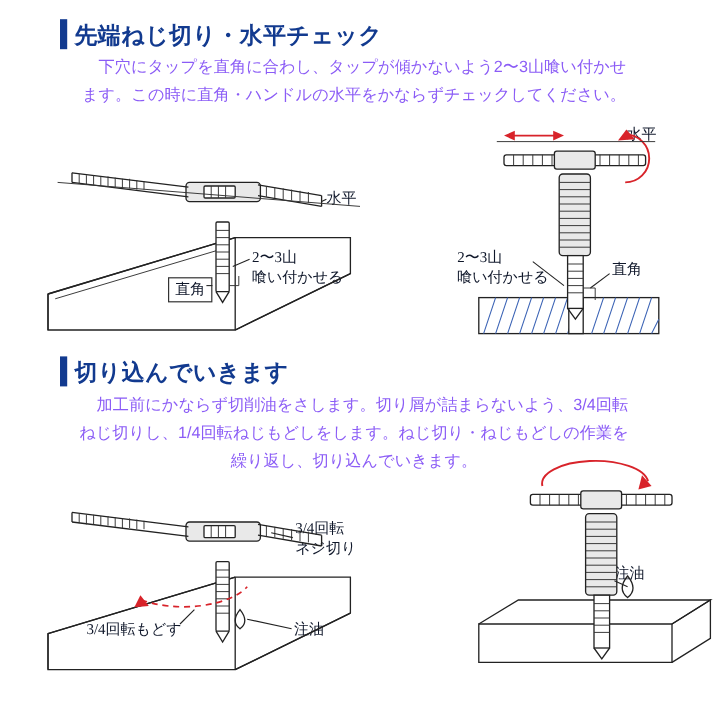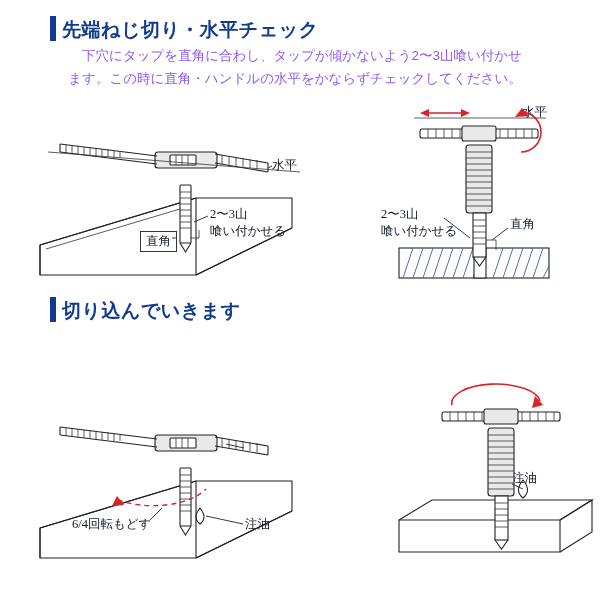--- a/index.html
+++ b/index.html
@@ -86,32 +86,35 @@
 <div id="page">
 
   <div class="heading-bar" style="left:50px; top:16px; height:25px;"></div>
   <div class="section-heading" style="left:62px; top:17px;">先端ねじ切り・水平チェック</div>
 
   <div class="body-text" style="left:62px; top:44px; width:466px; text-indent:14px;">下穴にタップを直角に合わし、タップが傾かないよう2〜3山喰い付かせます。この時に直角・ハンドルの水平をかならずチェックしてください。</div>
 
   <div class="heading-bar" style="left:50px; top:297px; height:25px;"></div>
   <div class="section-heading" style="left:62px; top:298px;">切り込んでいきます</div>
 
+  <div class="body-text" style="left:62px; top:326px; width:466px; text-indent:14px;">加工前にかならず切削油をさします。切り屑が詰まらないよう、3/4回転ねじ切りし、1/4回転ねじもどしをします。ねじ切り・ねじもどしの作業を繰り返し、切り込んでいきます。</div>
 
   <div class="fig-label" style="left:272px; top:157px;">水平</div>
   <div class="fig-label boxed" style="left:140px; top:231px;">直角</div>
   <div class="fig-label" style="left:210px; top:206px;">2〜3山
 喰い付かせる</div>
 
   <div class="fig-label" style="left:522px; top:104px;">水平</div>
   <div class="fig-label" style="left:510px; top:216px;">直角</div>
   <div class="fig-label" style="left:381px; top:206px;">2〜3山
 喰い付かせる</div>
 
-  <div class="fig-label" style="left:72px; top:516px;">6/4回転もどす</div>
+  <div class="fig-label" style="left:246px; top:432px;">3/4回転
+ネジ切り</div>
+  <div class="fig-label" style="left:72px; top:516px;">3/4回転もどす</div>
   <div class="fig-label" style="left:245px; top:516px;">注油</div>
 
   <div class="fig-label" style="left:512px; top:470px;">注油</div>
 
   <svg class="art" viewBox="0 0 600 600">
 
     <g>
       <path class="ln" d="M40 245 L196 198 L292 198 L292 228 L196 275 L40 275 Z" fill="#ffffff"></path>
       <path class="ln" d="M40 245 L196 198"></path>
       <path class="ln" d="M196 198 L196 275"></path>

